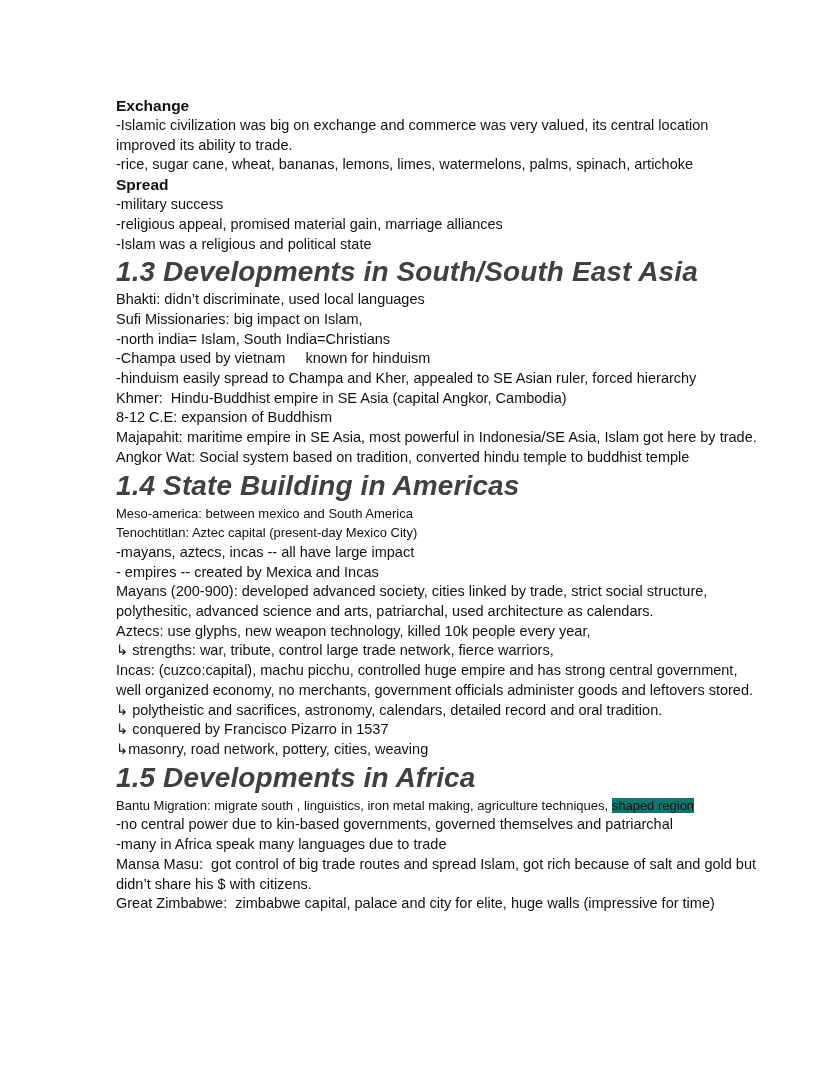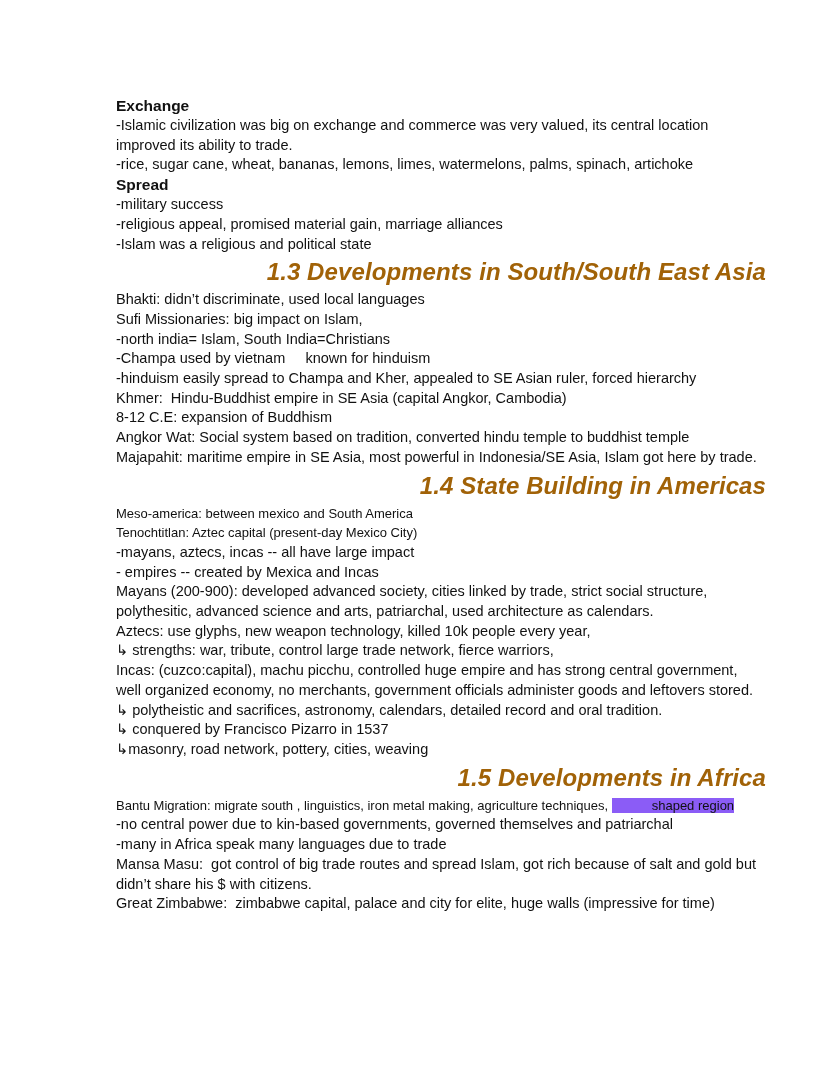--- a/index.html
+++ b/index.html
@@ -6,24 +6,24 @@
     body { width: 828px; height: 1071px; position: relative; overflow: hidden; }
     .page {
       position: absolute; left: 116px; top: 96px; width: 650px;
       font-family: "Liberation Sans", sans-serif; color: #111111;
     }
     .sub-head { font-size: 15.5px; font-weight: bold; line-height: 20px; }
     .line { font-size: 14.5px; line-height: 19.7px; white-space: pre-wrap; }
     .line.small { font-size: 13px; }
     .line b { font-weight: normal; }
     .h2 {
-      font-size: 24px; font-weight: bold; font-style: italic; color: #a16207;
-      line-height: 36px; margin: 0; letter-spacing: 0.1px; text-align: right;
+      font-size: 28px; font-weight: bold; font-style: italic; color: #404040;
+      line-height: 36px; margin: 0; letter-spacing: 0.1px;
     }
-    .hl { background: #8b5cf6; padding-left: 40px; }
+    .hl { background: #0f766e; }
   </style>
 </head>
 <body>
 
 <div class="page">
   <div class="sub-head">Exchange</div>
   <div class="line">-Islamic civilization was big on exchange and commerce was very valued, its central location improved its ability to trade.</div>
   <div class="line">-rice, sugar cane, wheat, bananas, lemons, limes, watermelons, palms, spinach, artichoke</div>
 
   <div class="sub-head">Spread</div>
@@ -32,22 +32,22 @@
   <div class="line">-Islam was a religious and political state</div>
 
   <h2 class="h2">1.3 Developments in South/South East Asia</h2>
   <div class="line"><b>Bhakti:</b><span> didn’t discriminate, used local languages</span></div>
   <div class="line"><b>Sufi Missionaries:</b><span> big impact on Islam,</span></div>
   <div class="line">-north india= Islam, South India=Christians</div>
   <div class="line">-Champa used by vietnam     known for hinduism</div>
   <div class="line">-hinduism easily spread to Champa and Kher, appealed to SE Asian ruler, forced hierarchy</div>
   <div class="line"><b>Khmer:</b><span>  Hindu-Buddhist empire in SE Asia (capital Angkor, Cambodia)</span></div>
   <div class="line"><b>8-12 C.E:</b><span> expansion of Buddhism</span></div>
+  <div class="line"><b>Majapahit:</b><span> maritime empire in SE Asia, most powerful in Indonesia/SE Asia, Islam got here by trade.</span></div>
   <div class="line"><b>Angkor Wat:</b><span> Social system based on tradition, converted hindu temple to buddhist temple</span></div>
-  <div class="line"><b>Majapahit:</b><span> maritime empire in SE Asia, most powerful in Indonesia/SE Asia, Islam got here by trade.</span></div>
 
   <h2 class="h2">1.4  State Building in Americas</h2>
   <div class="line small"><b>Meso-america:</b><span> between mexico and South America</span></div>
   <div class="line small"><b>Tenochtitlan:</b><span> Aztec capital (present-day Mexico City)</span></div>
   <div class="line">-mayans, aztecs, incas -- all have large impact</div>
   <div class="line">- empires -- created by Mexica and Incas</div>
   <div class="line"><b>Mayans (200-900):</b><span> developed advanced society, cities linked by trade, strict social structure, polythesitic, advanced science and arts, patriarchal, used architecture as calendars.</span></div>
   <div class="line"><b>Aztecs:</b><span> use glyphs, new weapon technology, killed 10k people every year,</span></div>
   <div class="line"><span>↳ </span><b>strengths:</b><span> war, tribute, control large trade network, fierce warriors,</span></div>
   <div class="line"><b>Incas: (</b><span>cuzco:capital), machu picchu, controlled huge empire and has strong central government, well organized economy, no merchants, government officials administer goods and leftovers stored.</span></div>

